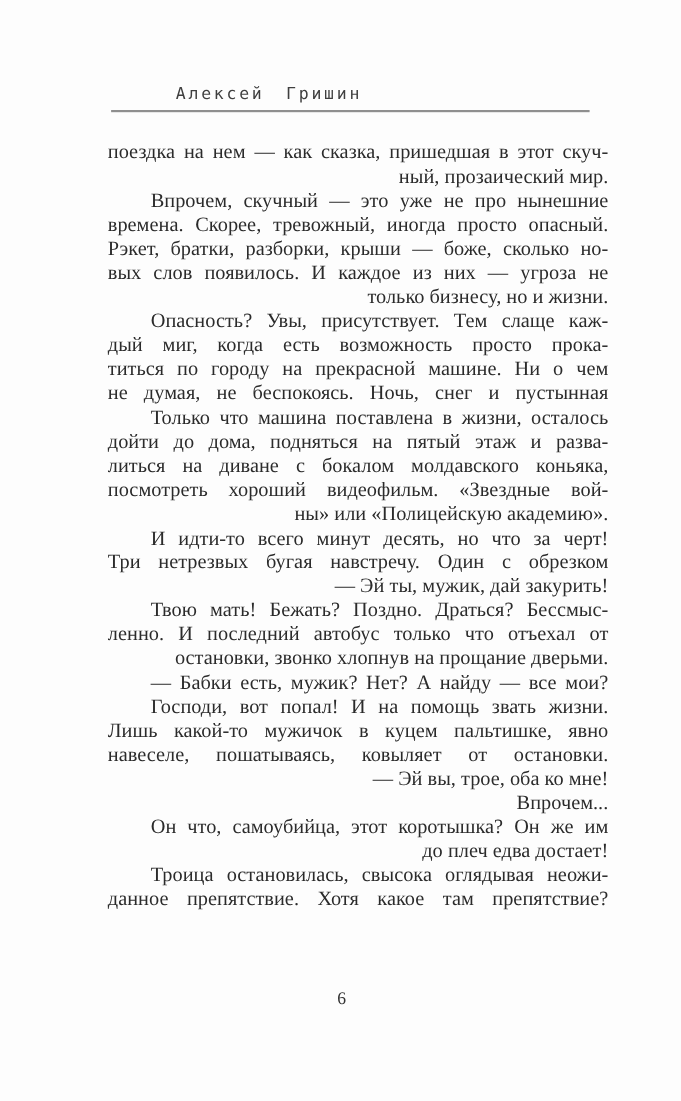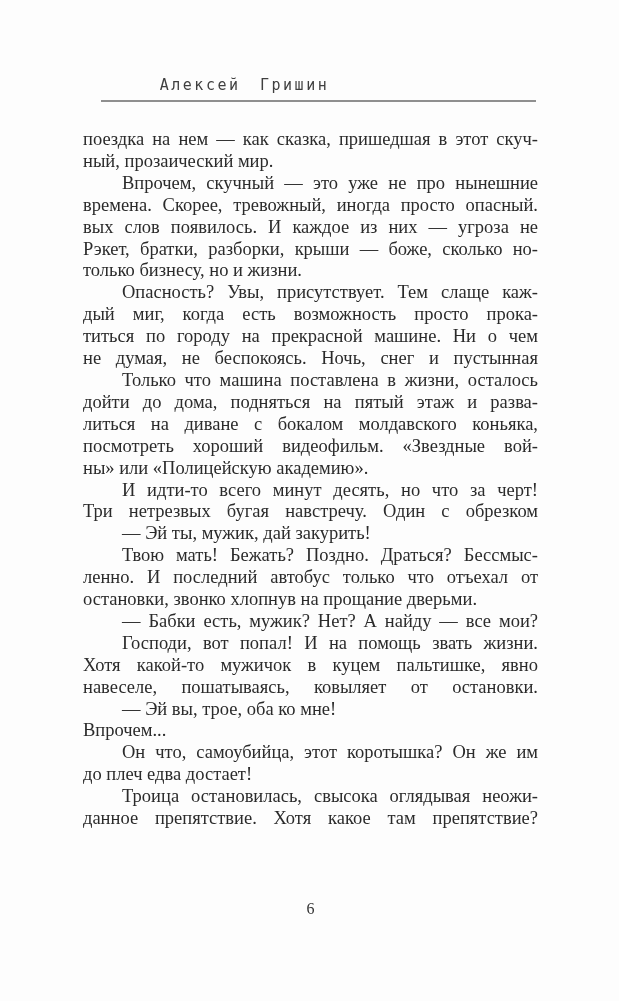--- a/index.html
+++ b/index.html
@@ -27,30 +27,31 @@
     position: absolute;
     top: 100px;
     left: 101px;
     width: 435px;
     height: 2px;
     background: var(--rule-color, #8f8f8f);
   }
   .text-block {
     position: absolute;
     top: 129px;
-    left: 83px;
+    left: 98px;
     width: 455px;
     color: var(--text-color, #2b2b2b);
     font-size: 18.5px;
   }
   .line {
     line-height: 21.92px;
     height: 21.92px;
     white-space: normal;
     overflow: visible;
+    text-align: right;
   }
   .line.just {
     text-align: justify;
     text-align-last: justify;
     -moz-text-align-last: justify;
   }
   .line.indent {
     text-indent: 39px;
   }
   .page-number {
@@ -68,41 +69,41 @@
 
 <div class="running-head">Алексей Гришин</div>
 
 <div class="head-rule"></div>
 
 <div class="text-block" id="text-block">
     <div class="line just">поездка на нем — как сказка, пришедшая в этот скуч-</div>
     <div class="line">ный, прозаический мир.</div>
     <div class="line just indent">Впрочем, скучный — это уже не про нынешние</div>
     <div class="line just">времена. Скорее, тревожный, иногда просто опасный.</div>
+    <div class="line just">Рэкет, братки, разборки, крыши — боже, сколько но-</div>
     <div class="line just">вых слов появилось. И каждое из них — угроза не</div>
-    <div class="line just">Рэкет, братки, разборки, крыши — боже, сколько но-</div>
     <div class="line">только бизнесу, но и жизни.</div>
     <div class="line just indent">Опасность? Увы, присутствует. Тем слаще каж-</div>
     <div class="line just">дый миг, когда есть возможность просто прока-</div>
     <div class="line just">титься по городу на прекрасной машине. Ни о чем</div>
     <div class="line just">не думая, не беспокоясь. Ночь, снег и пустынная</div>
     <div class="line just indent">Только что машина поставлена в жизни, осталось</div>
     <div class="line just">дойти до дома, подняться на пятый этаж и разва-</div>
     <div class="line just">литься на диване с бокалом молдавского коньяка,</div>
     <div class="line just">посмотреть хороший видеофильм. «Звездные вой-</div>
     <div class="line">ны» или «Полицейскую академию».</div>
     <div class="line just indent">И идти-то всего минут десять, но что за черт!</div>
     <div class="line just">Три нетрезвых бугая навстречу. Один с обрезком</div>
     <div class="line indent">— Эй ты, мужик, дай закурить!</div>
     <div class="line just indent">Твою мать! Бежать? Поздно. Драться? Бессмыс-</div>
     <div class="line just">ленно. И последний автобус только что отъехал от</div>
     <div class="line">остановки, звонко хлопнув на прощание дверьми.</div>
     <div class="line just indent">— Бабки есть, мужик? Нет? А найду — все мои?</div>
     <div class="line just indent">Господи, вот попал! И на помощь звать жизни.</div>
-    <div class="line just">Хотя какой-то мужичок в куцем пальтишке, явно</div>
+    <div class="line just">Лишь какой-то мужичок в куцем пальтишке, явно</div>
     <div class="line just">навеселе, пошатываясь, ковыляет от остановки.</div>
     <div class="line indent">— Эй вы, трое, оба ко мне!</div>
     <div class="line">Впрочем...</div>
     <div class="line just indent">Он что, самоубийца, этот коротышка? Он же им</div>
     <div class="line">до плеч едва достает!</div>
     <div class="line just indent">Троица остановилась, свысока оглядывая неожи-</div>
     <div class="line just">данное препятствие. Хотя какое там препятствие?</div>
   </div>
 
 <div class="page-number">6</div>

